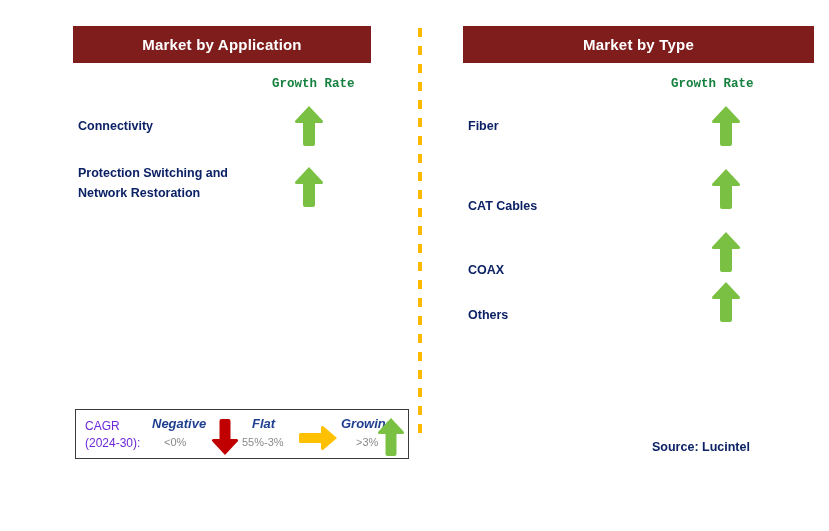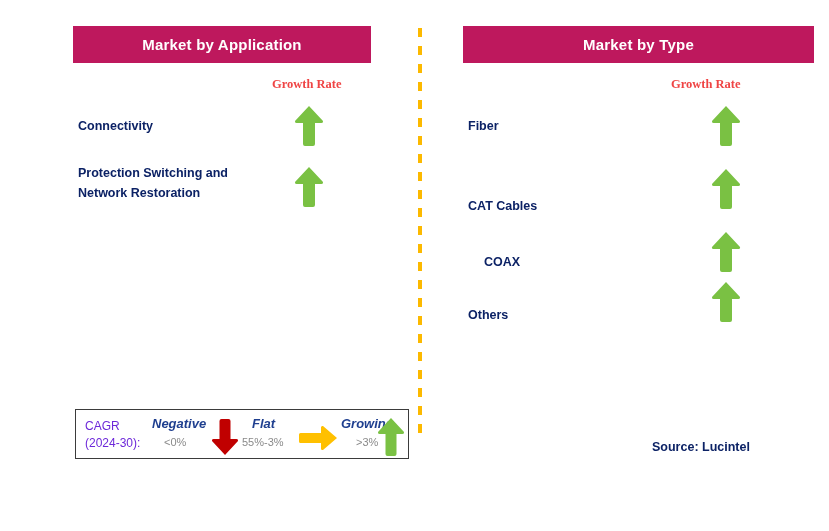--- a/index.html
+++ b/index.html
@@ -12,43 +12,43 @@
     height: 531px;
     position: relative;
     font-family: "Liberation Sans", sans-serif;
     overflow: hidden;
   }
 
   
   .panel-header {
     position: absolute;
     height: 37px;
-    background: #be185d;
+    background: #7f1d1d;
     display: flex;
     align-items: center;
     justify-content: center;
   }
   .panel-header-title {
     color: #ffffff;
     font-size: 15px;
     font-weight: bold;
     letter-spacing: 0.2px;
     font-family: "Liberation Sans", sans-serif;
   }
 
   #panel-left-header  { left: 73px;  top: 26px; width: 298px; }
   #panel-right-header { left: 463px; top: 26px; width: 351px; }
 
   
   .growth-rate-label {
     position: absolute;
     font-size: 12.5px;
     font-weight: bold;
-    color: #ef4444;
-    font-family: Liberation Serif, serif;
+    color: #15803d;
+    font-family: Liberation Mono, monospace;
     white-space: nowrap;
   }
   #growth-rate-left  { left: 272px; top: 77px; }
   #growth-rate-right { left: 671px; top: 77px; }
 
   
   .row {
     position: absolute;
     display: block;
   }
@@ -183,21 +183,21 @@
 <div class="row">
   <div class="row-label" style="left:468px; top:196px; width:185px;">CAT Cables</div>
   <div class="row-arrow" style="left:711px; top:168px;">
     <svg class="arrow-svg" width="30" height="42" viewBox="0 0 30 42">
       <path d="M15 1 L29 16 Q29.5 18 27.5 18 L21 18 L21 39 Q21 41 19 41 L11 41 Q9 41 9 39 L9 18 L2.5 18 Q0.5 18 1 16 Z" fill="#7ac143"></path>
     </svg>
   </div>
 </div>
 
 <div class="row">
-  <div class="row-label" style="left:468px; top:252px; width:185px;margin-left:16px;">COAX</div>
+  <div class="row-label" style="left:468px; top:260px; width:185px;">COAX</div>
   <div class="row-arrow" style="left:711px; top:231px;">
     <svg class="arrow-svg" width="30" height="42" viewBox="0 0 30 42">
       <path d="M15 1 L29 16 Q29.5 18 27.5 18 L21 18 L21 39 Q21 41 19 41 L11 41 Q9 41 9 39 L9 18 L2.5 18 Q0.5 18 1 16 Z" fill="#7ac143"></path>
     </svg>
   </div>
 </div>
 
 <div class="row">
   <div class="row-label" style="left:468px; top:305px; width:185px;">Others</div>
   <div class="row-arrow" style="left:711px; top:281px;">

